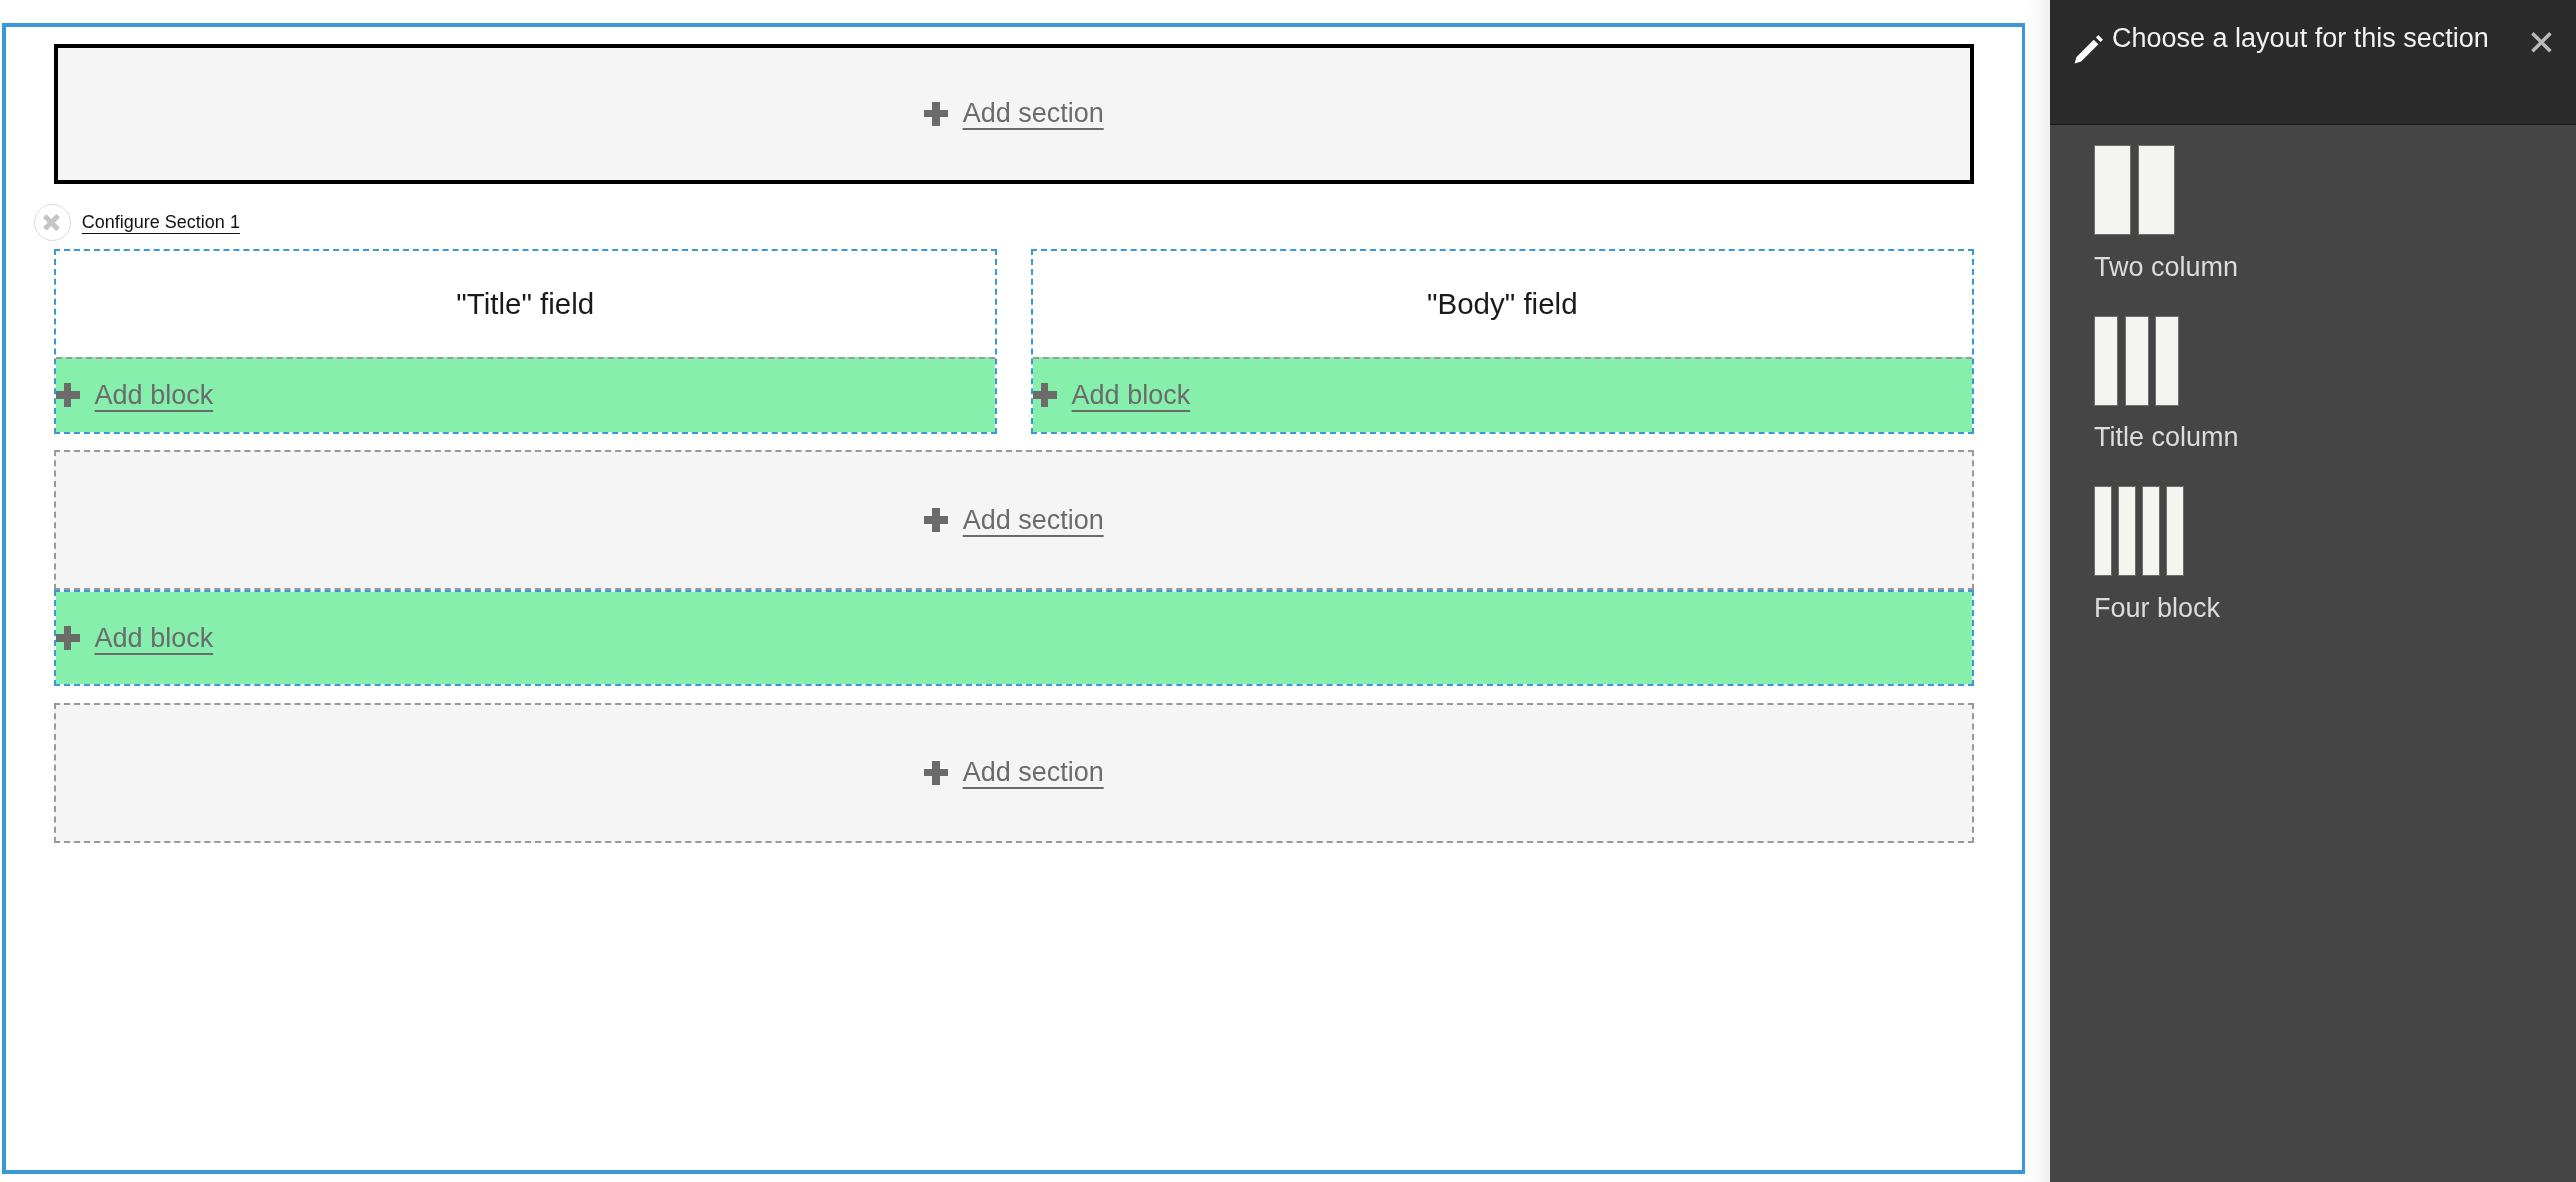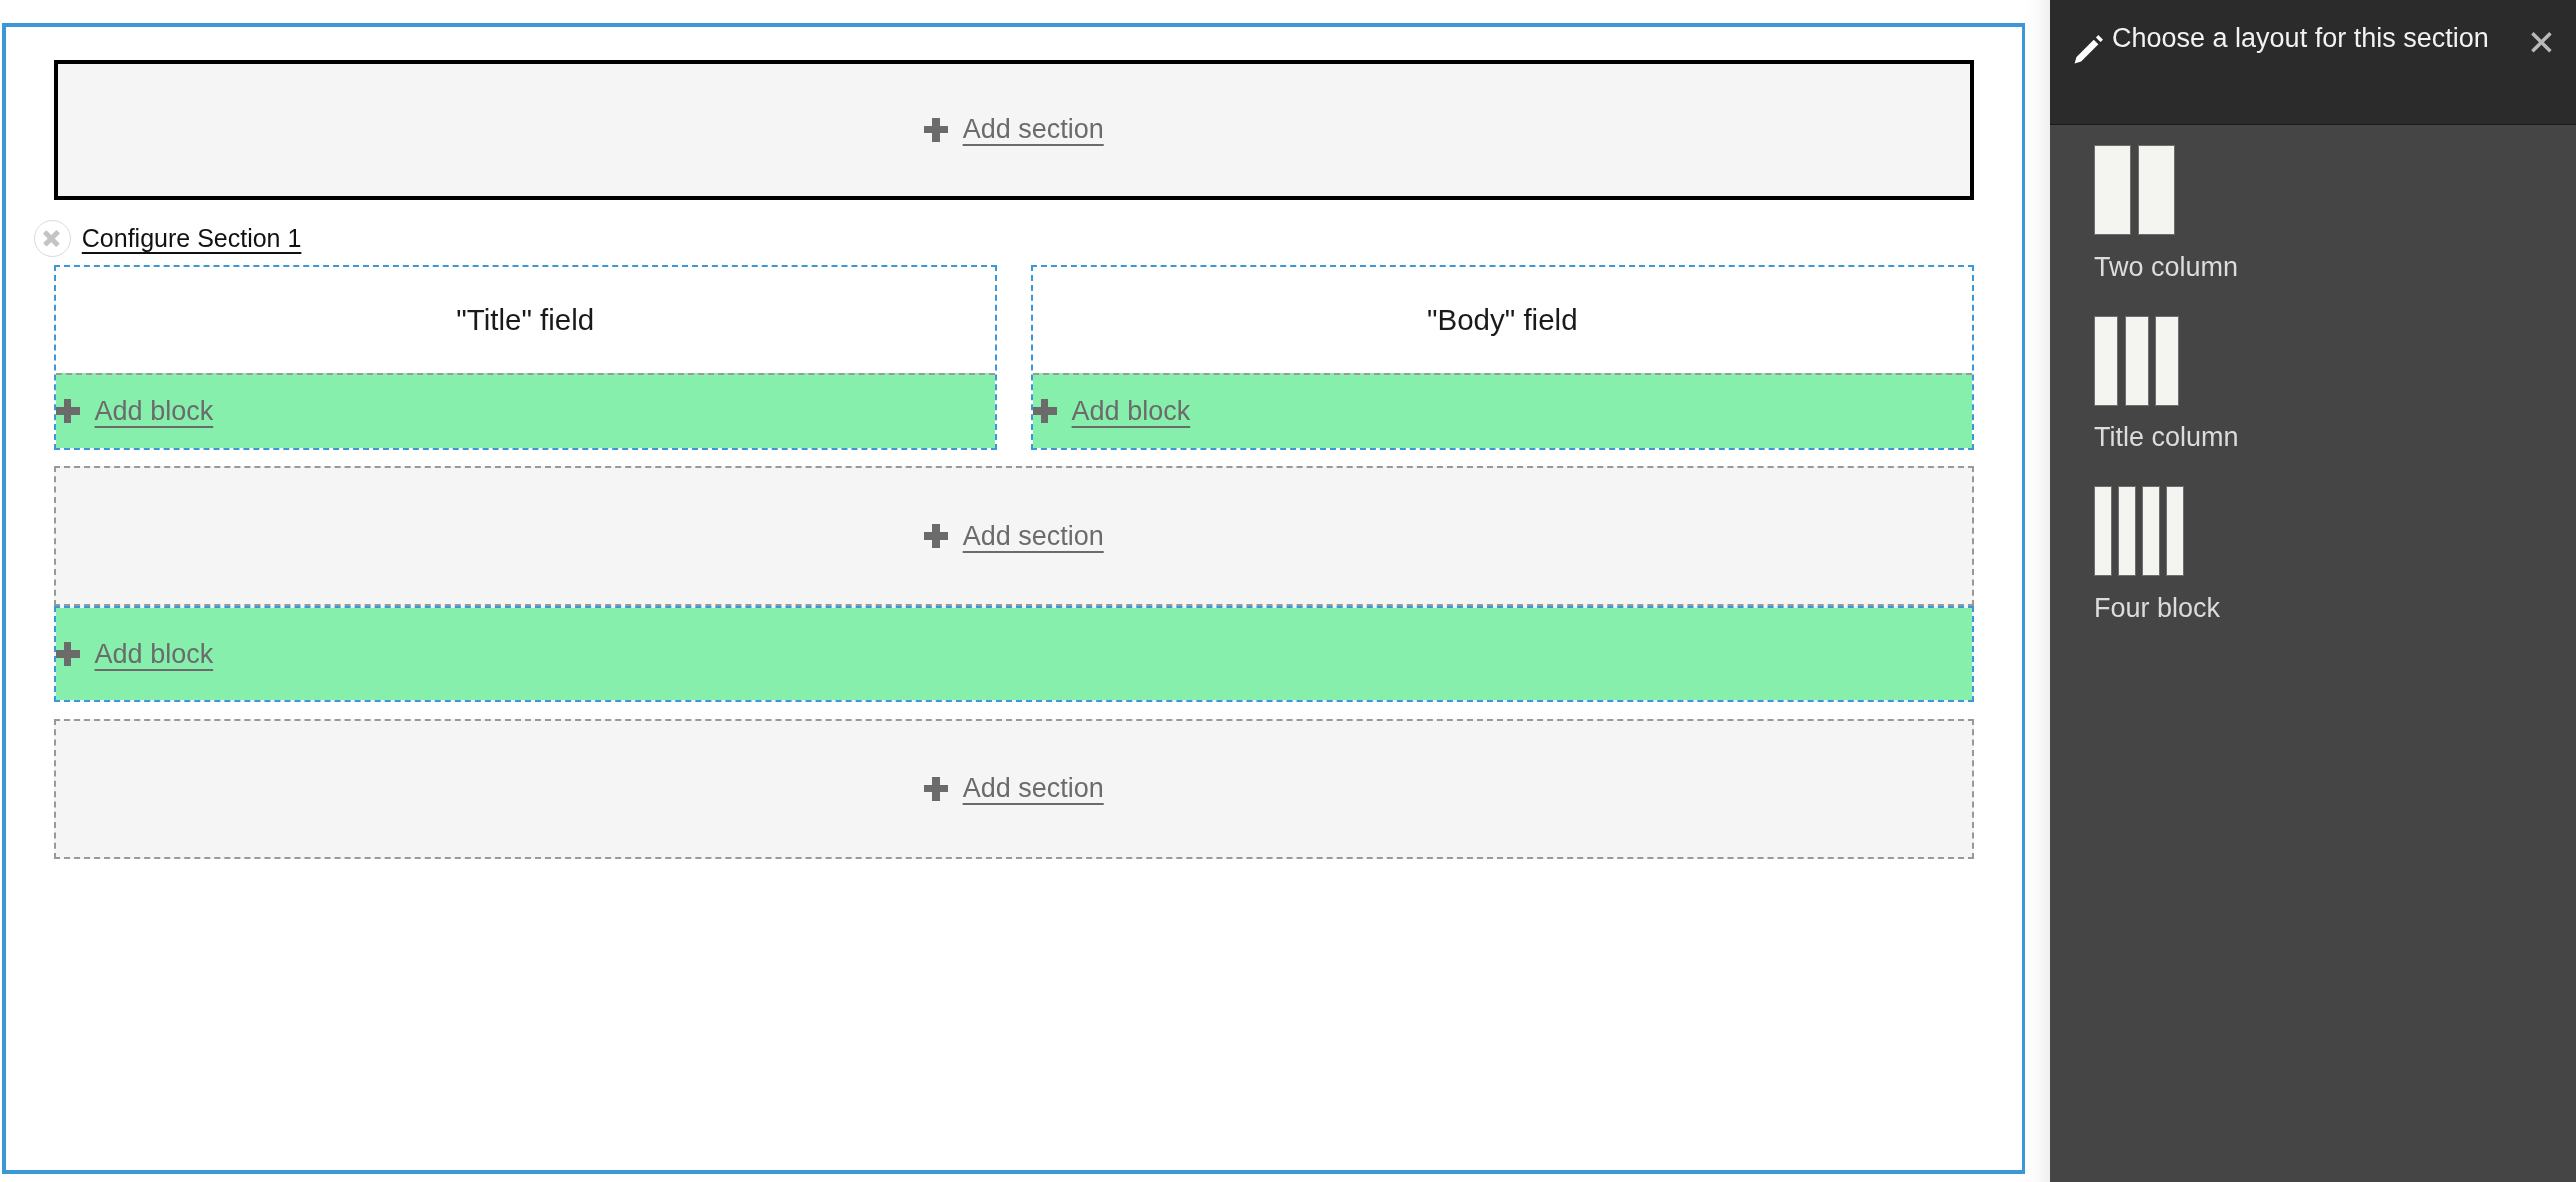--- a/index.html
+++ b/index.html
@@ -35,21 +35,21 @@
   }
 
   .canvas {
     position: absolute;
     left: 1.8px;
     top: 23px;
     width: 2024px;
     height: 1151px;
     border: 4.6px solid #3b97d8;
     background: #ffffff;
-    padding: 16px 48px;
+    padding: 0 48px;
   }
 
   
   .add-section-row {
     height: 140px;
     background: #f5f5f5;
     display: flex;
     align-items: center;
     justify-content: center;
   }
@@ -117,21 +117,21 @@
     position: absolute;
     left: 7.4px; top: 14.8px;
     width: 18.5px; height: 4.6px;
     background: #c4c4c4;
     border-radius: 0.9px;
   }
   .remove-btn::before { transform: rotate(45deg); }
   .remove-btn::after  { transform: rotate(-45deg); }
 
   .section-title {
-    font-size: 25px;
+    font-size: 18px;
     color: #111111;
     text-decoration: underline;
     text-underline-offset: 4.6px;
     cursor: pointer;
     white-space: nowrap;
   }
 
   
   .region-row {
     display: flex;

